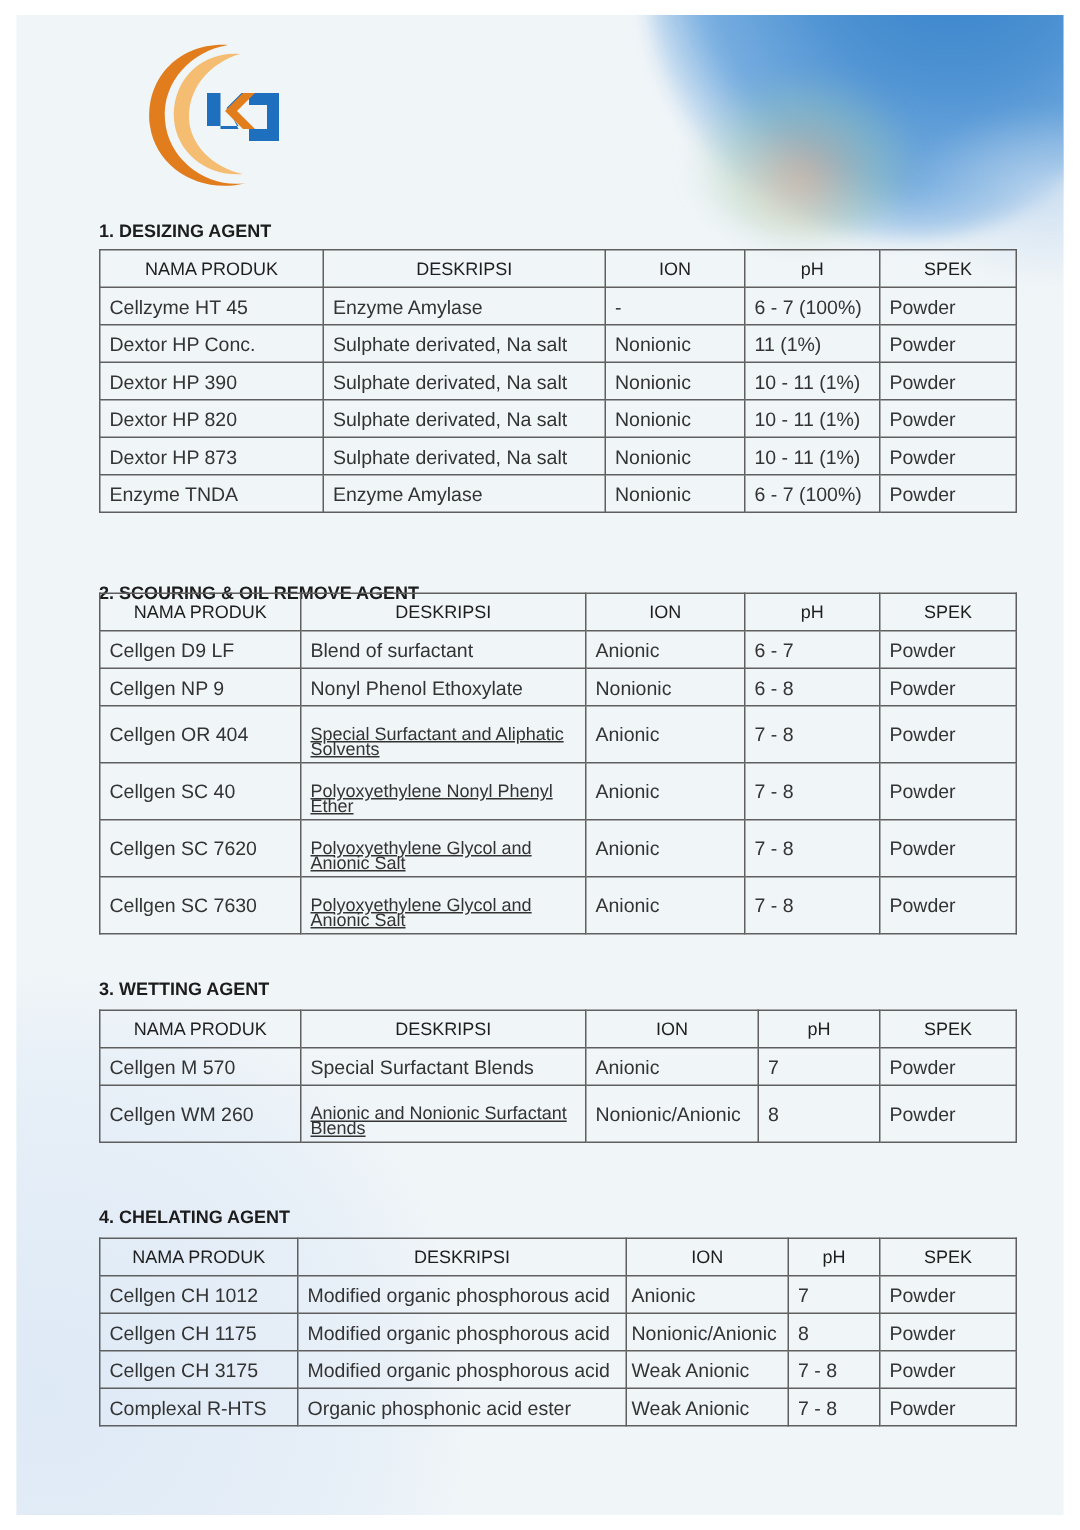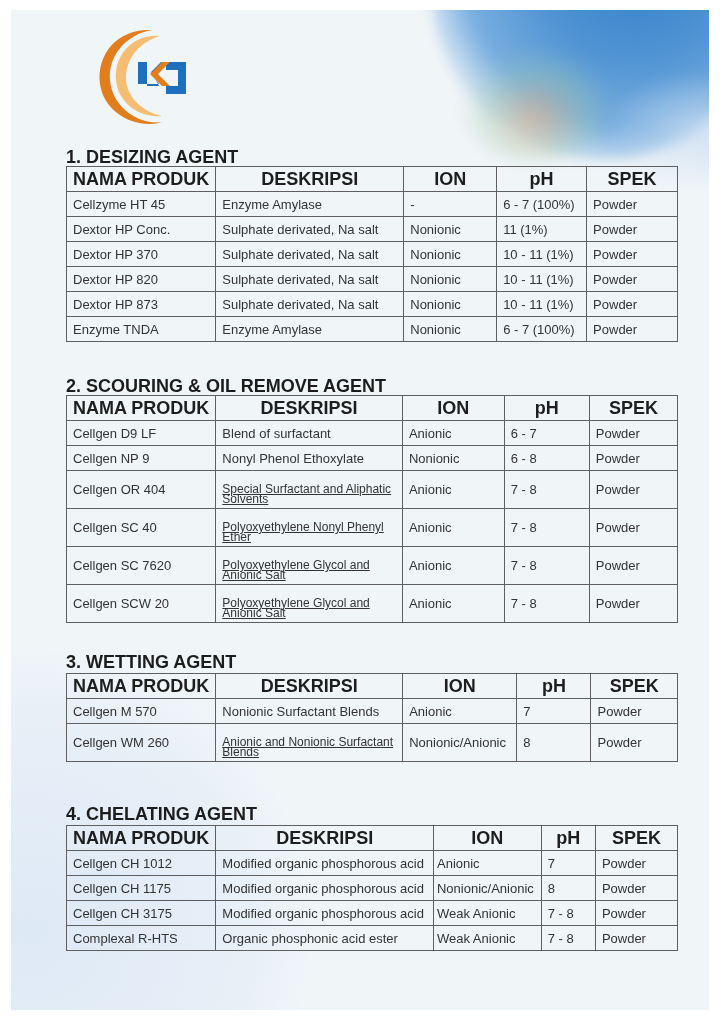--- a/index.html
+++ b/index.html
@@ -26,28 +26,28 @@
     background: radial-gradient(ellipse, rgba(200,220,240,0.8) 0%, rgba(240,245,248,0) 70%);
     filter: blur(6px);
   }
   .blob-bottom {
     position: absolute; left: -260px; top: 640px; width: 560px; height: 560px; border-radius: 50%;
     background: radial-gradient(circle, rgba(220,232,246,0.9) 0%, rgba(226,236,247,0.6) 55%, rgba(240,245,248,0) 72%);
   }
   .logo { position: absolute; left: 90px; top: 22px; width: 110px; height: 110px; }
 
   .section-title {
-    position: absolute; left: 66px; font-weight: bold; font-size: 18px; color: #1c1c1c; margin: 0;
+    position: absolute; left: 66px; font-weight: bold; font-size: 12px; color: #1c1c1c; margin: 0;
   }
   table {
     position: absolute; left: 66px; border-collapse: collapse; background: transparent;
     font-size: 13px; color: #333;
   }
   td, th { border: 1px solid #5f5f5f; padding: 0 6px; height: 24px; vertical-align: middle; white-space: nowrap; }
-  th { font-weight: bold; font-size: 18px; color: #1e1e1e; text-align: center; height: 24px; }
+  th { font-weight: normal; font-size: 12px; color: #1e1e1e; text-align: center; height: 24px; }
   td.small { font-size: 12px; line-height: 10px; padding-top: 11px; padding-bottom: 2px; white-space: normal; text-decoration: underline; }
   .t1 { top: 166px; width: 612px; }
   .t2 { top: 395px; width: 612px; }
   .t3 { top: 673px; width: 612px; }
   .t4 { top: 825px; width: 612px; }
 </style>
 </head>
 <body>
 
 <div class="page">
@@ -90,21 +90,21 @@
         <td>Powder</td>
       </tr>
   <tr>
         <td>Dextor  HP Conc.</td>
         <td>Sulphate  derivated,  Na salt</td>
         <td>Nonionic</td>
         <td>11 (1%)</td>
         <td>Powder</td>
       </tr>
   <tr>
-        <td>Dextor  HP 370</td>
+        <td>Dextor  HP 390</td>
         <td>Sulphate  derivated,  Na salt</td>
         <td>Nonionic</td>
         <td>10 - 11 (1%)</td>
         <td>Powder</td>
       </tr>
   <tr>
         <td>Dextor HP 820</td>
         <td>Sulphate  derivated,  Na salt</td>
         <td>Nonionic</td>
         <td>10 - 11 (1%)</td>
@@ -120,21 +120,21 @@
   <tr>
         <td>Enzyme TNDA</td>
         <td>Enzyme Amylase</td>
         <td>Nonionic</td>
         <td>6 - 7 (100%)</td>
         <td>Powder</td>
       </tr>
 </tbody>
   </table>
 
-<h2 class="section-title" style="top:376px">2. SCOURING &amp; OIL REMOVE AGENT</h2>
+<h2 class="section-title" style="top:388px">2. SCOURING &amp; OIL REMOVE AGENT</h2>
 <table class="t2">
   <colgroup>
       <col style="width:134px">
       <col style="width:190px">
       <col style="width:106px">
       <col style="width:90px">
       <col style="width:91px">
     </colgroup>
   <tbody>
       <tr>
@@ -173,21 +173,21 @@
         <td>Powder</td>
       </tr>
   <tr>
         <td>Cellgen  SC 7620</td>
         <td class="small">Polyoxyethylene Glycol and Anionic Salt</td>
         <td>Anionic</td>
         <td>7 - 8</td>
         <td>Powder</td>
       </tr>
   <tr>
-        <td>Cellgen SCW 20</td>
+        <td>Cellgen SC 7630</td>
         <td class="small">Polyoxyethylene Glycol and Anionic Salt</td>
         <td>Anionic</td>
         <td>7 - 8</td>
         <td>Powder</td>
       </tr>
 </tbody>
   </table>
 
 <h2 class="section-title" style="top:652px">3. WETTING AGENT</h2>
 <table class="t3">
@@ -201,21 +201,21 @@
   <tbody>
       <tr>
     <th>NAMA PRODUK</th>
     <th>DESKRIPSI</th>
     <th>ION</th>
     <th>pH</th>
     <th>SPEK</th>
   </tr>
   <tr>
         <td>Cellgen M 570</td>
-        <td>Nonionic Surfactant Blends</td>
+        <td>Special Surfactant Blends</td>
         <td>Anionic</td>
         <td>7</td>
         <td>Powder</td>
       </tr>
   <tr>
         <td>Cellgen WM 260</td>
         <td class="small">Anionic and Nonionic Surfactant Blends</td>
         <td>Nonionic/Anionic</td>
         <td>8</td>
         <td>Powder</td>

